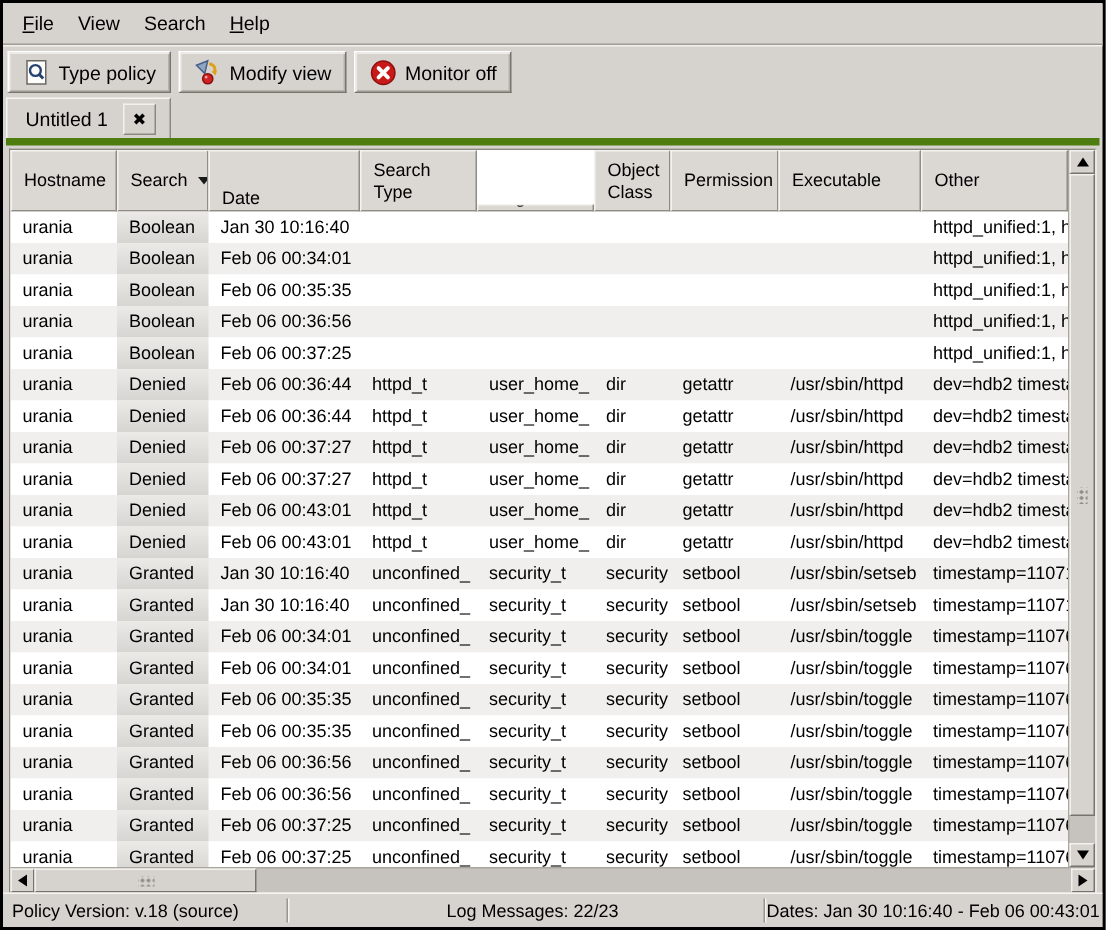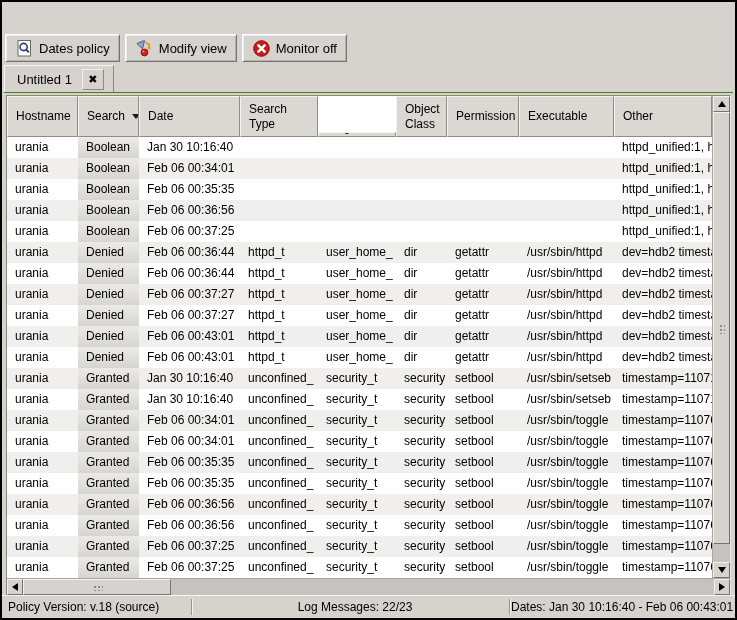--- a/index.html
+++ b/index.html
@@ -26,21 +26,21 @@
   .tabstrip{position:absolute;top:62px;left:2px;right:8px;height:28px;display:flex;align-items:flex-end;}
   .tab{display:flex;align-items:center;gap:10px;height:26px;padding:0 9px 0 12px;background:#d6d3ce;
        border:1px solid #8b8880;border-bottom:none;border-top-color:#f5f4f1;border-left-color:#f5f4f1;
        font-size:13px;position:relative;z-index:2;}
   .tab-close{width:20px;height:19px;display:flex;align-items:center;justify-content:center;
              background:#d6d3ce;border:1px solid;border-color:#f2f1ee #8b8880 #8b8880 #f2f1ee;
              font-size:11px;font-weight:bold;font-family:"DejaVu Sans",sans-serif;cursor:default;}
 
   
   .page{position:absolute;top:90px;bottom:22px;left:2px;right:2px;background:#d6d3ce;
-        border-top:1px solid #4d7c0f;padding:2px;box-sizing:border-box;}
+        border-top:5px solid #4d7c0f;padding:2px;box-sizing:border-box;}
   .tree-frame{height:100%;display:flex;flex-direction:column;background:#fff;
               border:1px solid #8b8880;border-right-color:#e8e7e3;border-bottom-color:#e8e7e3;}
   .tree-main{flex:1;display:flex;min-height:0;}
   .grid{flex:1;display:flex;flex-direction:column;overflow:hidden;background:#fff;min-width:0;}
   .header-row{display:flex;height:41px;flex:none;}
   .hcell{flex:none;display:flex;align-items:center;gap:7px;padding:0 3px 0 8px;box-sizing:border-box;
          background:#dbd8d3;border:1px solid;border-color:#f4f3f0 #8f8c86 #8f8c86 #f4f3f0;
          font-size:12px;overflow:hidden;cursor:default;}
   .hcell .lbl{white-space:pre-line;line-height:1.25;}
   .sort-arrow{width:0;height:0;border-left:4px solid transparent;border-right:4px solid transparent;
@@ -84,31 +84,37 @@
   .sb-sec1{width:183px;padding-left:6px;flex:none;white-space:nowrap;overflow:hidden;}
   .sb-sec2{width:308px;flex:none;text-align:center;white-space:nowrap;margin-left:8px;}
   .sb-sec3{flex:1;text-align:right;padding-right:3px;white-space:nowrap;}
   .sb-sep{width:0;height:16px;border-left:1px solid #989590;border-right:1px solid #f4f3f0;flex:none;}
 </style>
 </head>
 <body>
 
 <div class="window">
 
+  <div class="menubar">
+      <span class="menu-item"><u>F</u>ile</span>
+      <span class="menu-item">View</span>
+      <span class="menu-item">Search</span>
+      <span class="menu-item"><u>H</u>elp</span>
+    </div>
 
   <div class="toolbar">
       <button class="tbtn">
         <span class="icon">
           <svg width="19" height="19" viewBox="0 0 19 19">
             <rect x="3" y="1.5" width="12.5" height="15.5" fill="#fdfdfd" stroke="#6b6861"></rect>
             <circle cx="8.6" cy="8" r="3.6" fill="none" stroke="#26436e" stroke-width="1.6"></circle>
             <line x1="11.2" y1="10.6" x2="13.8" y2="13.4" stroke="#26436e" stroke-width="2"></line>
           </svg>
         </span>
-        <span>Dates policy</span>
+        <span>Type policy</span>
       </button>
       <button class="tbtn">
         <span class="icon">
           <svg width="19" height="19" viewBox="0 0 19 19">
             <polygon points="2,4.5 9.5,1.5 7.5,10" fill="#8fa5c0" stroke="#46618a" stroke-width="1"></polygon>
             <path d="M10.5 3.5 Q15.5 4.5 13.8 9.5" fill="none" stroke="#e0a018" stroke-width="2"></path>
             <polygon points="15.8,8 12,8.6 14.6,11.4" fill="#e0a018"></polygon>
             <circle cx="9.5" cy="13.5" r="3.4" fill="#cf2222" stroke="#8e0f0f"></circle>
             <circle cx="8.4" cy="12.4" r="1" fill="#f29a9a"></circle>
           </svg>
@@ -140,21 +146,21 @@
       <div class="tree-main">
         <div class="grid">
           <div class="header-row">
               <div class="hcell" style="width: 71px;">
                 <span class="lbl">Hostname</span>
               </div>
               <div class="hcell" style="width: 61px;">
                 <span class="lbl">Search</span>
                 <span class="sort-arrow"></span>
               </div>
-              <div class="hcell" style="width: 101px;">
+              <div class="hcell" style="width: 101px; align-items: flex-end;">
                 <span class="lbl">Date</span>
               </div>
               <div class="hcell" style="width: 78px;">
                 <span class="lbl">Search
 Type</span>
               </div>
               <div class="hcell" style="width: 78px; margin-top: 36px;">
                 <span class="lbl">Target
 Type</span>
               </div>

